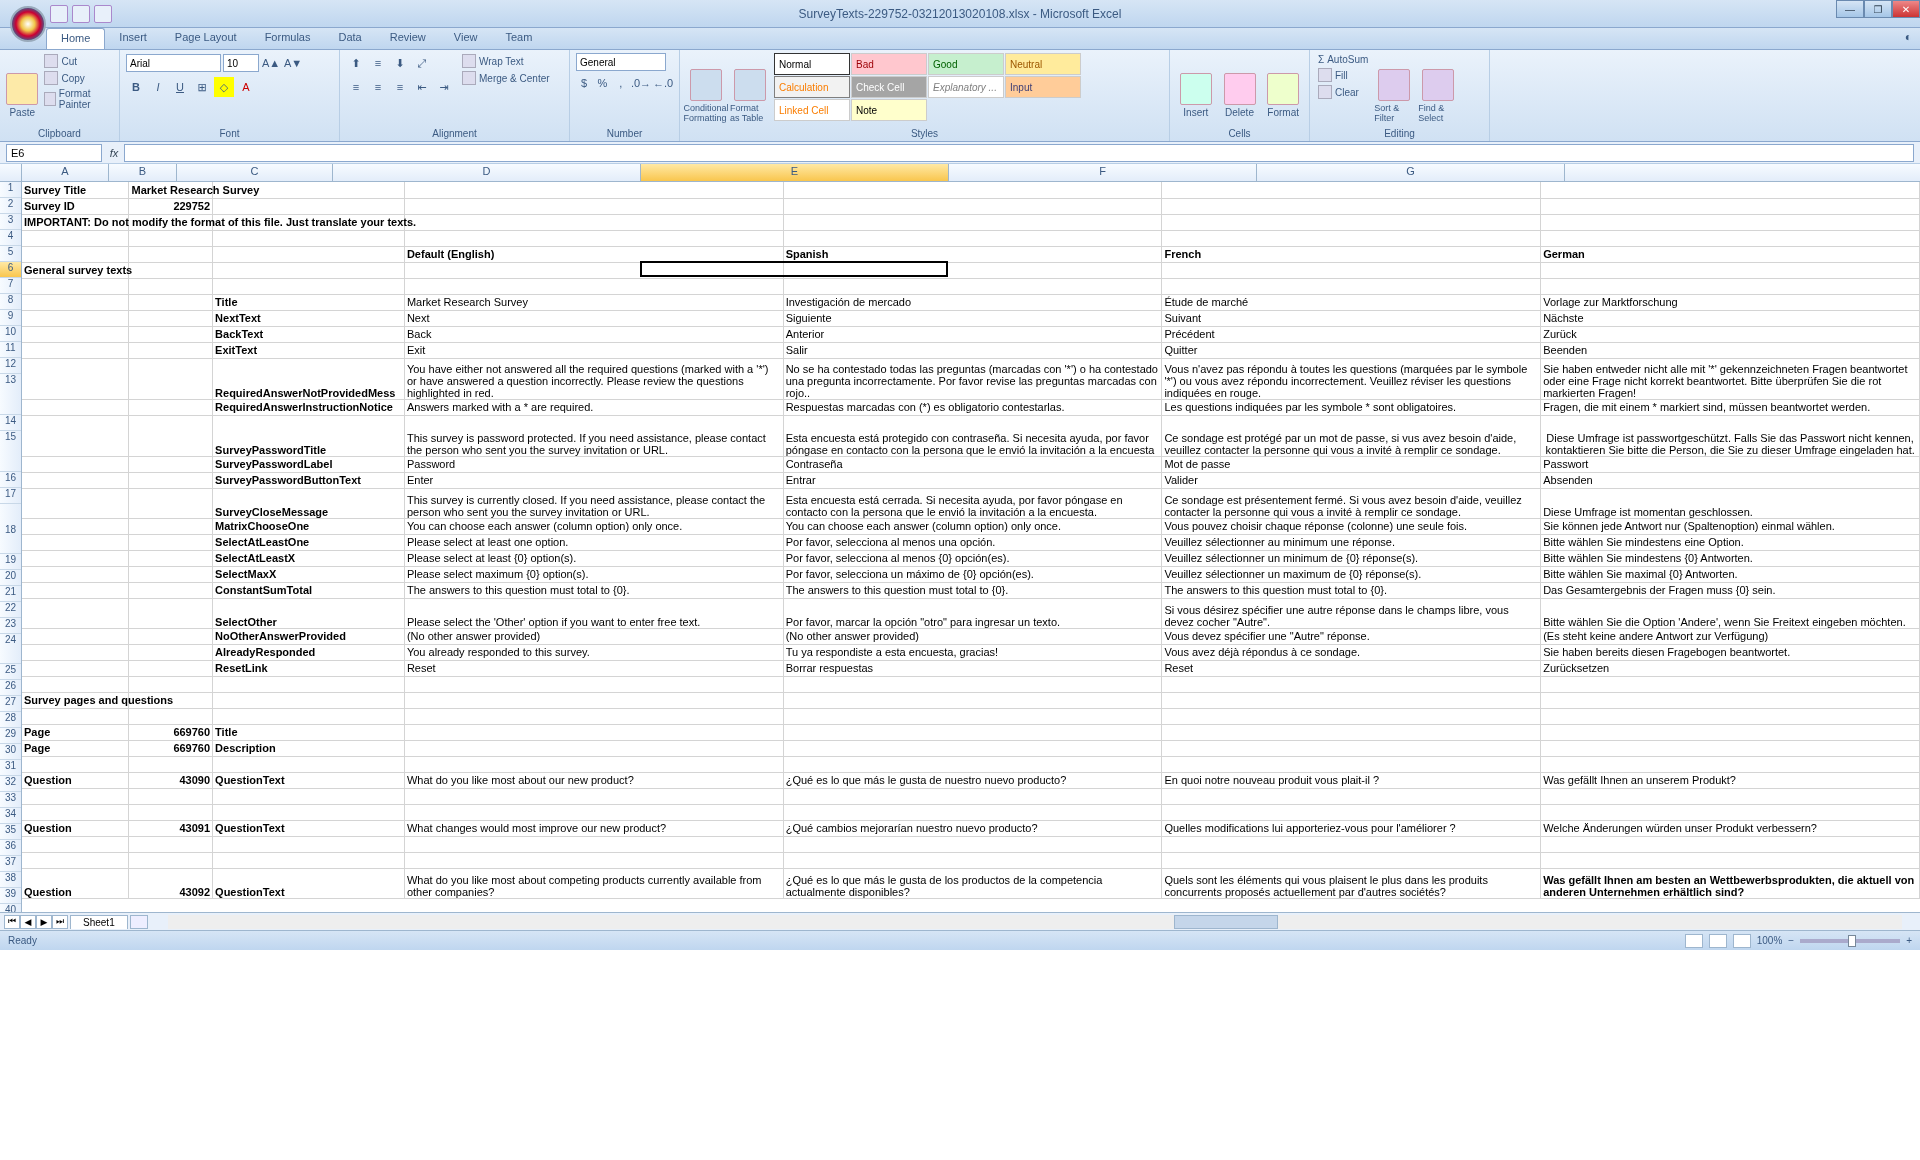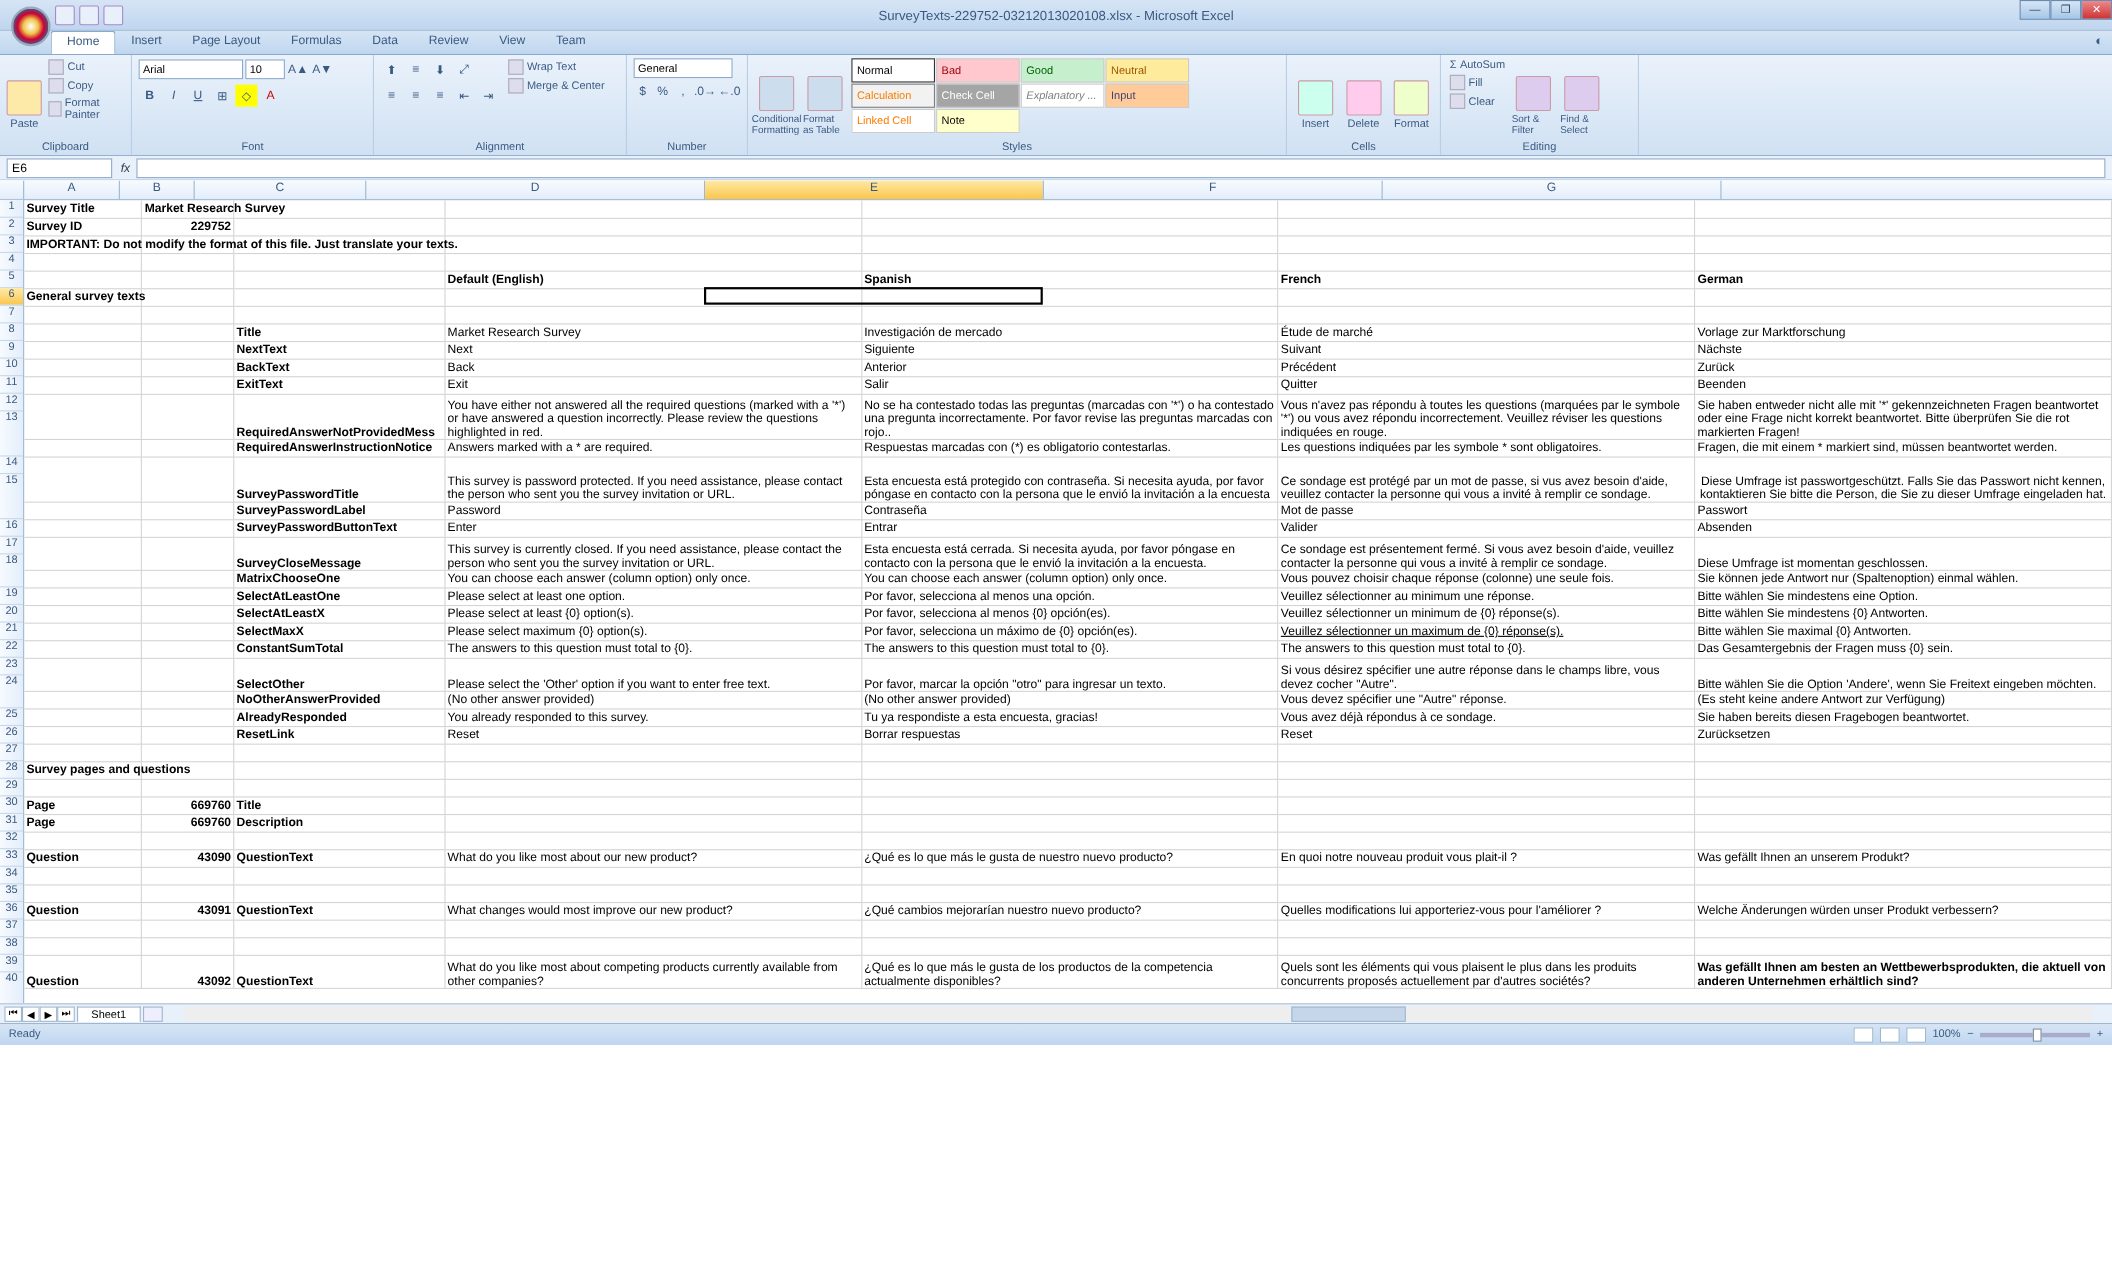--- a/index.html
+++ b/index.html
@@ -327,21 +327,21 @@
         <div class="rh" style="height: 16px;">8</div>
         <div class="rh" style="height: 16px;">9</div>
         <div class="rh" style="height: 16px;">10</div>
         <div class="rh" style="height: 16px;">11</div>
         <div class="rh" style="height: 16px;">12</div>
         <div class="rh tall" style="height: 41px;">13</div>
         <div class="rh" style="height: 16px;">14</div>
         <div class="rh tall" style="height: 41px;">15</div>
         <div class="rh" style="height: 16px;">16</div>
         <div class="rh" style="height: 16px;">17</div>
-        <div class="rh med" style="height: 30px;">18</div>
+        <div class="rh med" style="height: 30px; margin-top: 20px;">18</div>
         <div class="rh" style="height: 16px;">19</div>
         <div class="rh" style="height: 16px;">20</div>
         <div class="rh" style="height: 16px;">21</div>
         <div class="rh" style="height: 16px;">22</div>
         <div class="rh" style="height: 16px;">23</div>
         <div class="rh med" style="height: 30px;">24</div>
         <div class="rh" style="height: 16px;">25</div>
         <div class="rh" style="height: 16px;">26</div>
         <div class="rh" style="height: 16px;">27</div>
         <div class="rh" style="height: 16px;">28</div>
@@ -549,21 +549,21 @@
               <td style="height: 16px;">Por favor, selecciona al menos {0} opción(es).</td>
               <td style="height: 16px;">Veuillez sélectionner un minimum de {0} réponse(s).</td>
               <td style="height: 16px;">Bitte wählen Sie mindestens {0} Antworten.</td>
             </tr>
             <tr>
               <td style="height: 16px;"></td>
               <td style="height: 16px;"></td>
               <td class="bold" style="height: 16px;">SelectMaxX</td>
               <td style="height: 16px;">Please select maximum {0} option(s).</td>
               <td style="height: 16px; margin-left: 28px;">Por favor, selecciona un máximo de {0} opción(es).</td>
-              <td style="height: 16px; text-decoration: underline;">Veuillez sélectionner un maximum de {0} réponse(s).</td>
+              <td style="height: 16px;">Veuillez sélectionner un maximum de {0} réponse(s).</td>
               <td style="height: 16px;">Bitte wählen Sie maximal {0} Antworten.</td>
             </tr>
             <tr>
               <td style="height: 16px;"></td>
               <td style="height: 16px;"></td>
               <td class="bold" style="height: 16px;">ConstantSumTotal</td>
               <td style="height: 16px;">The answers to this question must total to {0}.</td>
               <td style="height: 16px;">The answers to this question must total to {0}.</td>
               <td style="height: 16px;">The answers to this question must total to {0}.</td>
               <td style="height: 16px;">Das Gesamtergebnis der Fragen muss {0} sein.</td>

